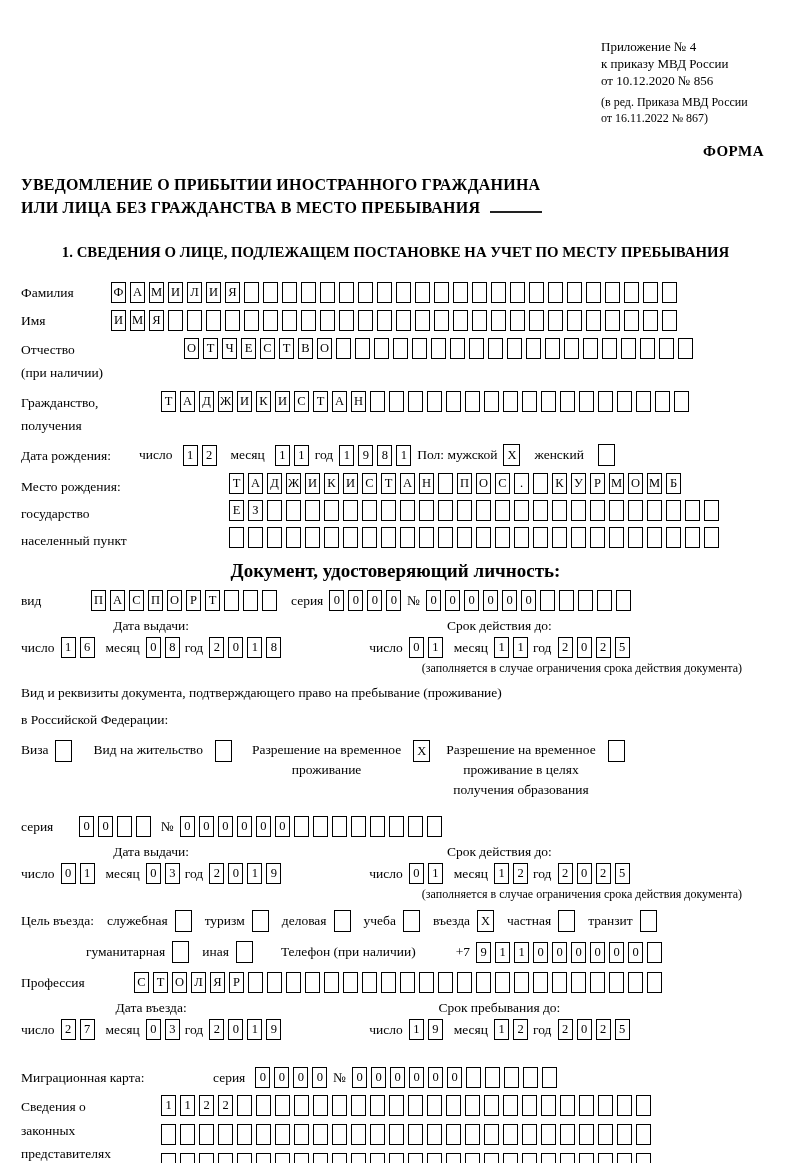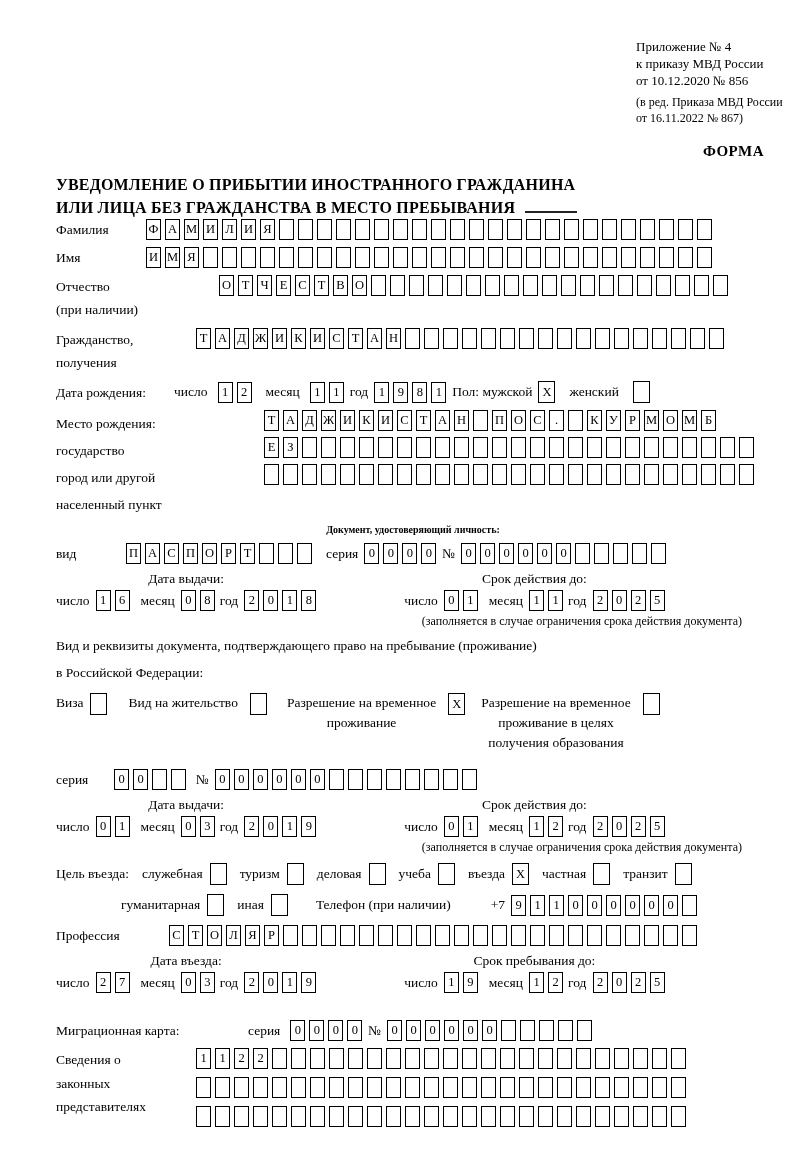--- a/index.html
+++ b/index.html
@@ -1,20 +1,20 @@
 <!DOCTYPE html>
 <html lang="ru"><head>
 <meta charset="utf-8">
 <style>
   * { box-sizing: border-box; }
   html, body { margin: 0; padding: 0; background: #ffffff; }
   .page {
     width: 800px; height: 1163px; background: #ffffff; color: #000;
     font-family: "Liberation Serif", "DejaVu Serif", serif;
-    font-size: 13.5px; padding: 38px 30px 0 56px; position: relative; overflow: hidden;
+    font-size: 13.5px; padding: 38px 30px 0 21px; position: relative; overflow: hidden;
   }
 
   
   .appendix { margin-left: 580px; width: 195px; font-size: 13px; line-height: 17px; }
   .amendment { margin-top: 5px; font-size: 12px; line-height: 16px; }
   .forma { text-align: right; padding-right: 6px; font-weight: bold; font-size: 15px; margin-top: 17px; letter-spacing: .5px; }
   .title { text-align: left; font-weight: bold; font-size: 16px; line-height: 23px; margin-top: 13px; letter-spacing: .2px; }
   .blank-line { display: inline-block; width: 52px; border-bottom: 2px solid #222; height: 14px; margin-left: 10px; }
   .sec-heading { text-align: center; font-weight: bold; font-size: 14.8px; margin-top: 25px; margin-bottom: 21px; }
 
@@ -30,21 +30,21 @@
   .frow { display: flex; align-items: center; margin-bottom: 7px; }
   .frow.top { align-items: flex-start; }
   .flabel { flex: none; line-height: 21px; }
   .lh2 { line-height: 23px; }
   .w90 { width: 90px; } .w113 { width: 113px; } .w118 { width: 118px; }
   .w140 { width: 140px; } .w160 { width: 160px; } .w163 { width: 163px; }
   .ml6 { margin-left: 6px; } .ml10 { margin-left: 10px; } .ml14 { margin-left: 14px; }
 
   .stackrows > .cells { display: flex; margin-bottom: 6px; }
 
-  .doc-heading { text-align: center; font-weight: bold; font-size: 10px; margin: 6px 0 8px; }
+  .doc-heading { text-align: center; font-weight: bold; font-size: 19px; margin: 6px 0 8px; }
 
   
   .dates-pair { display: flex; margin-bottom: 2px; }
   .dgroup { display: inline-block; }
   .dgroup.right { margin-left: 88px; }
   .dhead { text-align: center; margin-bottom: 3px; }
   .drow { display: flex; align-items: center; gap: 5px; }
   .drow .dlbl { margin-right: 1px; }
   .note { font-size: 12px; text-align: right; padding-right: 28px; margin: 3px 0 8px; }
 
@@ -84,20 +84,21 @@
     </div>
   </div>
 
   <div class="forma">ФОРМА</div>
 
   <div class="title">
     <div>УВЕДОМЛЕНИЕ О ПРИБЫТИИ ИНОСТРАННОГО ГРАЖДАНИНА</div>
     <div><span>ИЛИ ЛИЦА БЕЗ ГРАЖДАНСТВА В МЕСТО ПРЕБЫВАНИЯ</span><span class="blank-line"></span></div>
   </div>
 
+  <div class="sec-heading">1. СВЕДЕНИЯ О ЛИЦЕ, ПОДЛЕЖАЩЕМ ПОСТАНОВКЕ НА УЧЕТ ПО МЕСТУ ПРЕБЫВАНИЯ</div>
 
   <div class="frow">
     <span class="flabel w90">Фамилия</span>
     <span class="cells">
         <span class="cell">Ф</span>
         <span class="cell">А</span>
         <span class="cell">М</span>
         <span class="cell">И</span>
         <span class="cell">Л</span>
         <span class="cell">И</span>
@@ -263,21 +264,20 @@
     <span class="ml14">женский</span>
     <span class="cells cbx ml14">
         <span class="cell"></span>
       </span>
   </div>
 
   <div class="frow top" style="margin-bottom:2px;gap:48px;">
     <span class="flabel w160" style="line-height:27px;">
       <span style="display:block">Место рождения:</span>
       <span style="display:block">государство</span>
-      <span style="display:block">город или другой</span>
       <span style="display:block">населенный пункт</span>
     </span>
     <span class="stackrows">
       <span class="cells">
           <span class="cell">Т</span>
           <span class="cell">А</span>
           <span class="cell">Д</span>
           <span class="cell">Ж</span>
           <span class="cell">И</span>
           <span class="cell">К</span>

